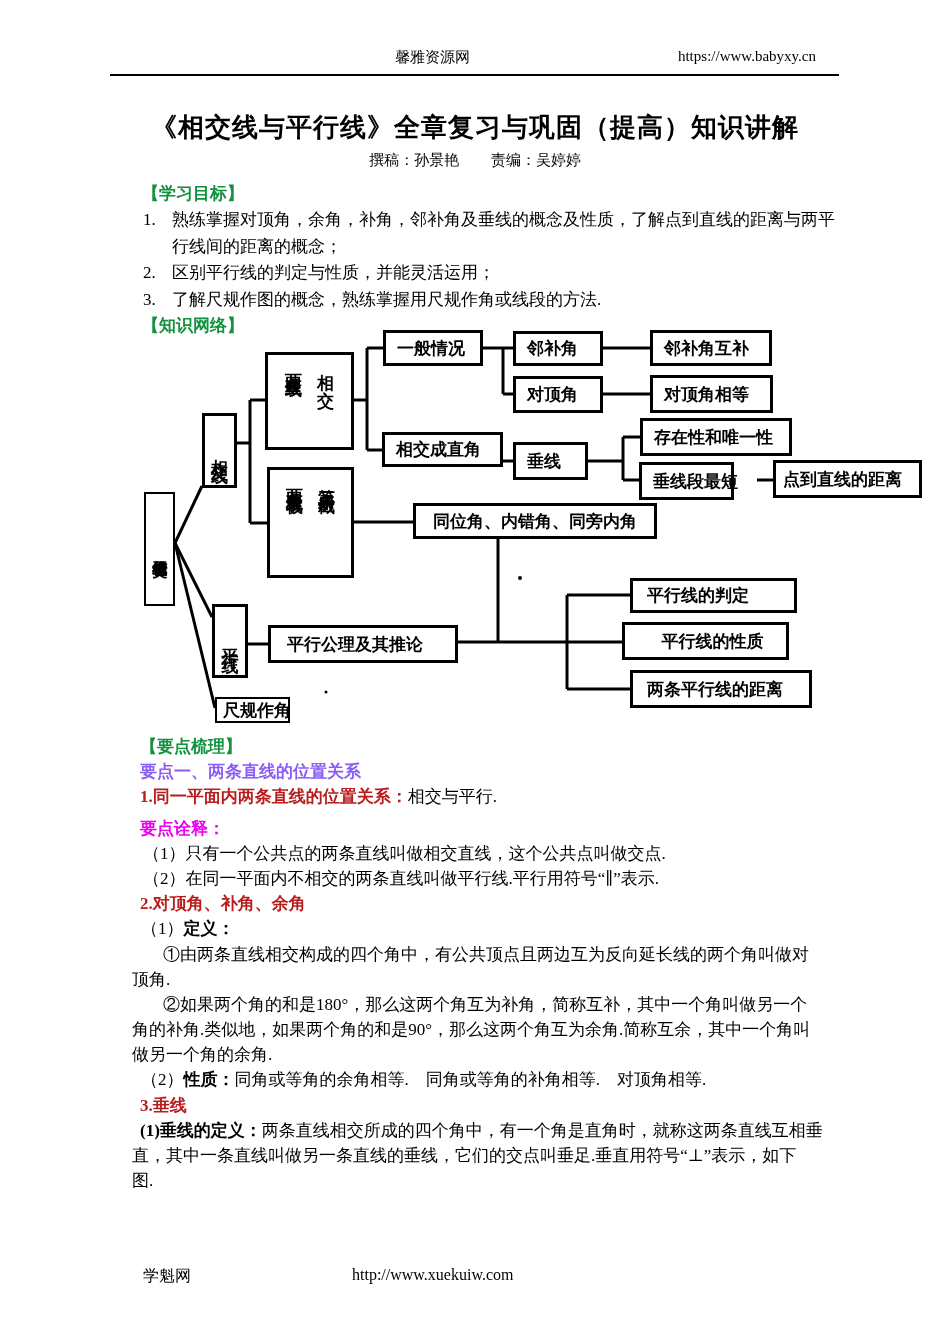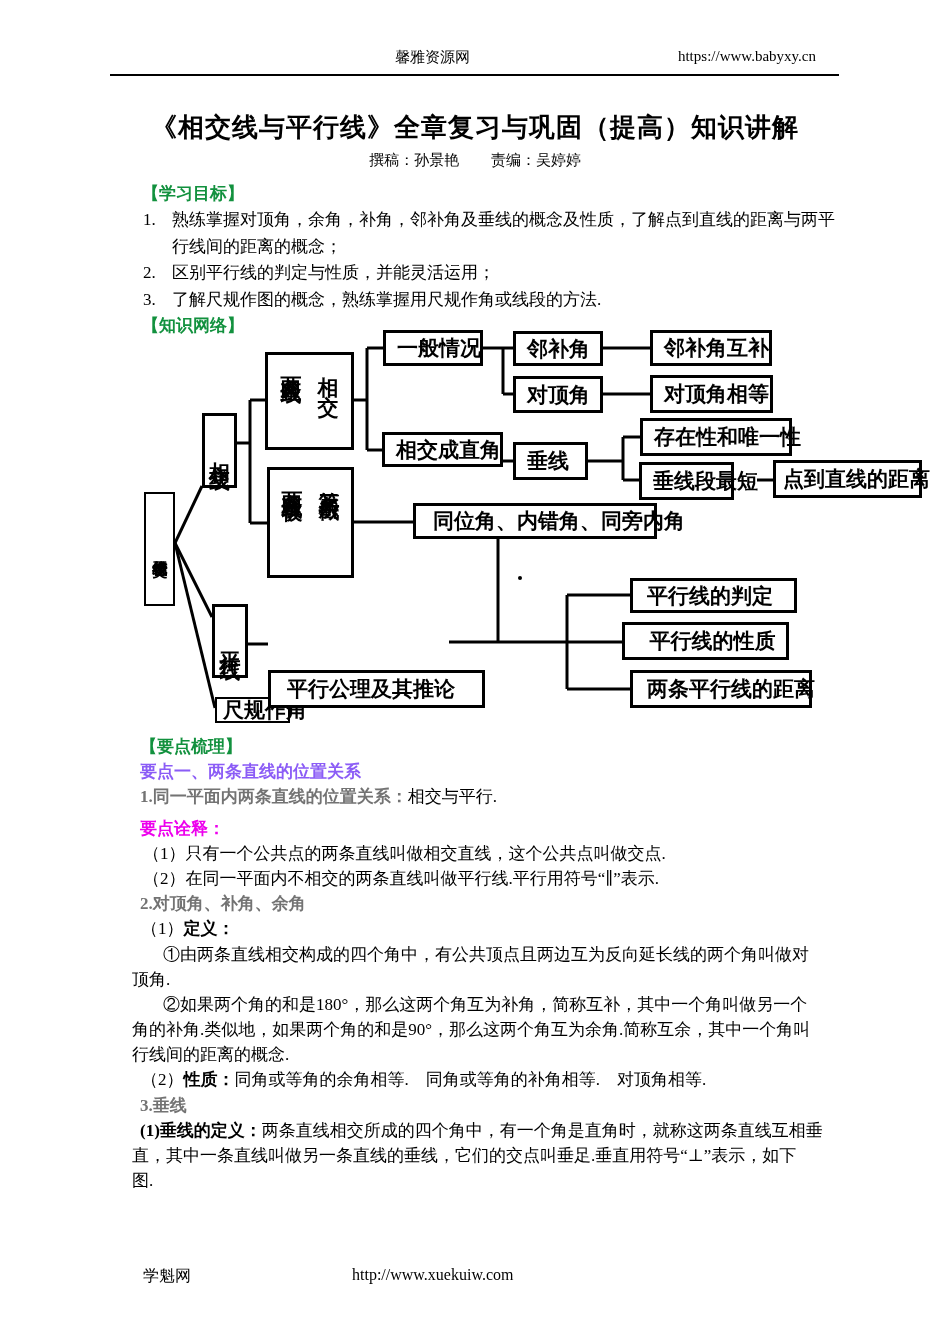--- a/index.html
+++ b/index.html
@@ -14,37 +14,37 @@
 
   
   .title{position:absolute;top:110px;left:0;width:950px;margin:0;text-align:center;
          font-size:26px;font-weight:bold;letter-spacing:1px;}
   .byline{position:absolute;top:151px;left:0;width:950px;text-align:center;font-size:15px;}
   .byline span{margin:0 14px;}
 
   
   .green{color:#12913E;}
   .orange{color:#8b5cf6;}
-  .blue{color:#737373;}
+  .blue{color:#b91c1c;}
   .magenta{color:#ED00ED;}
   .b{font-weight:bold;}
 
   .goals{position:absolute;top:181px;left:132px;width:740px;font-size:17px;}
   .goals .ln{height:26.4px;line-height:26.4px;white-space:nowrap;}
   .sec-h{font-size:17px;font-weight:bold;}
   .ind8{padding-left:8px;}
   .ind10{padding-left:10px;}
   .gnum{display:inline-block;width:29px;padding-left:11px;}
   .gcont{padding-left:40px;}
 
   
   .diagram{position:absolute;top:326px;left:0;width:950px;height:404px;}
   .diagram svg{position:absolute;left:0;top:0;}
   .node{position:absolute;border:3px solid #000;background:#fff;box-sizing:border-box;
-        font-weight:bold;font-size:21px;display:flex;align-items:center;}
+        font-weight:bold;font-size:17px;display:flex;align-items:center;}
   .node.hz{white-space:nowrap;padding-left:11px;}
   .thin{border-width:2px;}
   .vtext{writing-mode:vertical-rl;text-orientation:upright;display:block;}
   .vcenter{justify-content:center;}
   .cols{display:flex;flex-direction:row;justify-content:center;align-items:flex-start;
         gap:9px;width:100%;padding-top:5px;box-sizing:border-box;}
   .ls4{letter-spacing:4px;}
   .ls2{letter-spacing:2px;}
   .ls18{letter-spacing:18px;}
 
@@ -204,21 +204,21 @@
     </div>
 
     <div class="node hz" style="left:773px;top:134px;width:149px;height:38px;padding-left:7px;">
       <span>点到直线的距离</span>
     </div>
 
     <div class="node hz" style="left:413px;top:177px;width:244px;height:36px;padding-left:17px;">
       <span>同位角、内错角、同旁内角</span>
     </div>
 
-    <div class="node hz" style="left:268px;top:299px;width:217px;height:38px;padding-left:16px;margin-top:45px;">
+    <div class="node hz" style="left:268px;top:299px;width:190px;height:38px;padding-left:16px;">
       <span>平行公理及其推论</span>
     </div>
 
     <div class="node hz" style="left:630px;top:252px;width:167px;height:35px;padding-left:14px;">
       <span>平行线的判定</span>
     </div>
 
     <div class="node hz" style="left:622px;top:296px;width:167px;height:38px;padding-left:14px;justify-content:center;">
       <span>平行线的性质</span>
     </div>
@@ -235,21 +235,21 @@
     <div class="sp6"></div>
     <div class="ln b magenta ind8">要点诠释：</div>
     <div class="ln ind11">（1）只有一个公共点的两条直线叫做相交直线，这个公共点叫做交点.</div>
     <div class="ln ind11">（2）在同一平面内不相交的两条直线叫做平行线.平行用符号“∥”表示.</div>
     <div class="ln b blue ind8">2.对顶角、补角、余角</div>
     <div class="ln ind9"><span>（1）</span><span class="b">定义：</span></div>
     <div class="ln ind31">①由两条直线相交构成的四个角中，有公共顶点且两边互为反向延长线的两个角叫做对</div>
     <div class="ln">顶角.</div>
     <div class="ln ind31">②如果两个角的和是180°，那么这两个角互为补角，简称互补，其中一个角叫做另一个</div>
     <div class="ln">角的补角.类似地，如果两个角的和是90°，那么这两个角互为余角.简称互余，其中一个角叫</div>
-    <div class="ln">行线间的距离的概念.</div>
+    <div class="ln">做另一个角的余角.</div>
     <div class="ln ind9"><span>（2）</span><span class="b">性质：</span><span>同角或等角的余角相等.　同角或等角的补角相等.　对顶角相等.</span></div>
     <div class="ln b blue ind8">3.垂线</div>
     <div class="ln ind8"><span class="b">(1)垂线的定义：</span><span>两条直线相交所成的四个角中，有一个角是直角时，就称这两条直线互相垂</span></div>
     <div class="ln">直，其中一条直线叫做另一条直线的垂线，它们的交点叫垂足.垂直用符号“⊥”表示，如下</div>
     <div class="ln">图.</div>
   </div>
 
   <div class="footer">
     <span class="ftr-site">学魁网</span>
     <span class="ftr-url">http://www.xuekuiw.com</span>

